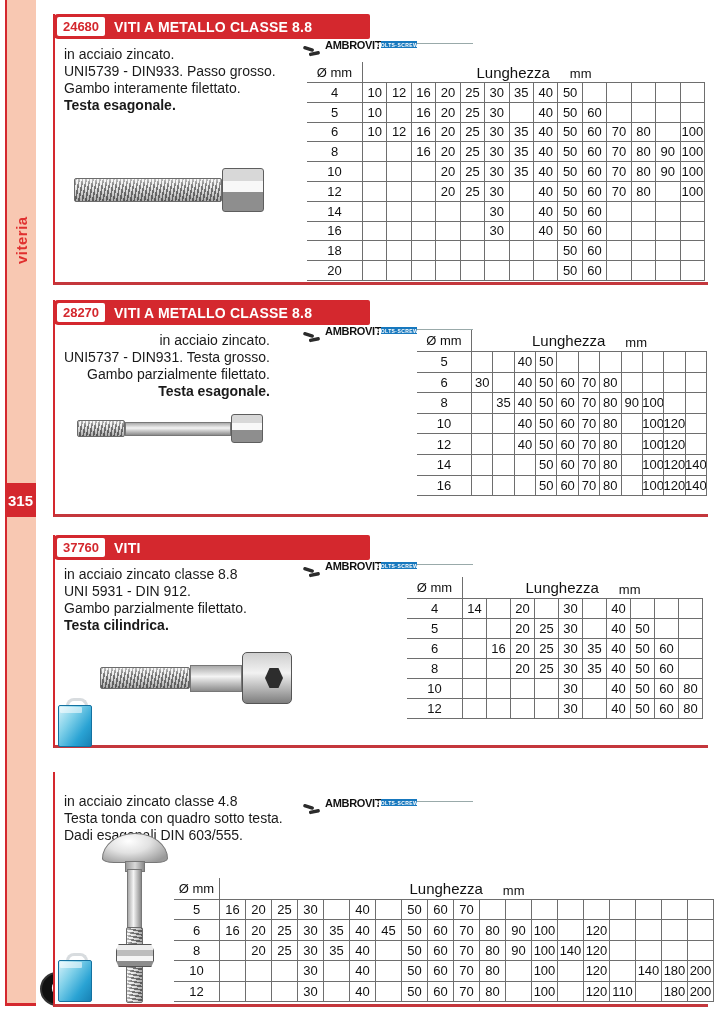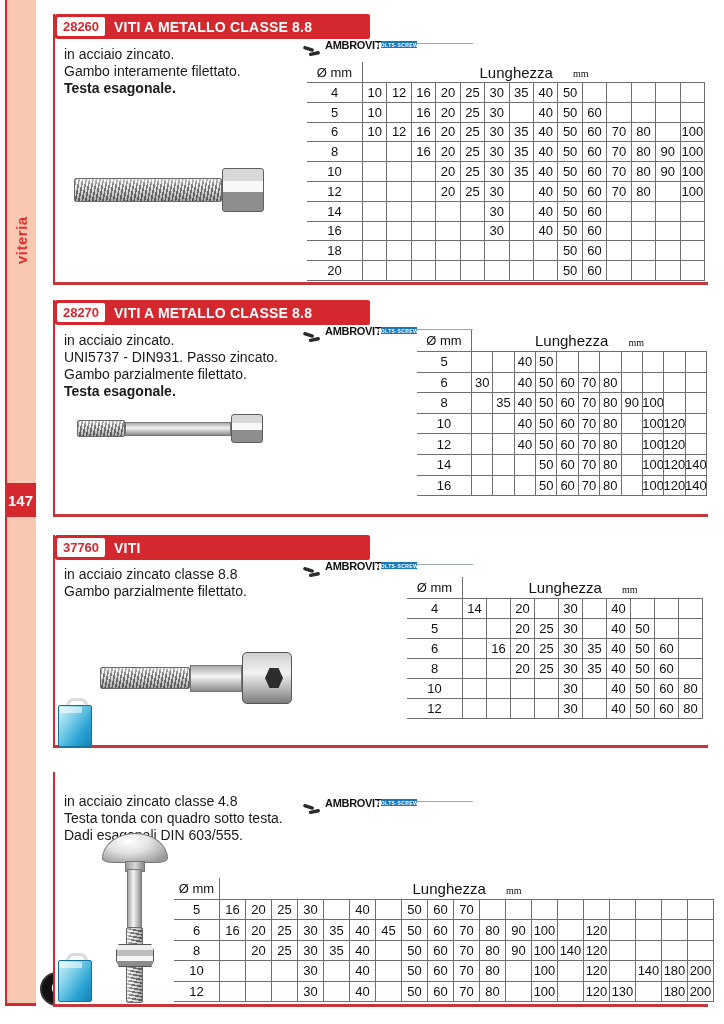--- a/index.html
+++ b/index.html
@@ -41,21 +41,21 @@
         width:36px;height:7px;display:flex;align-items:center;justify-content:center;margin-top:1px;}
   .brule{width:56px;height:1px;background:#9aa;margin-top:3px;}
 
   
   .ptable{position:absolute;display:grid;font-size:13px;color:#111;border-bottom:1px solid #6e6e6e;}
   .tc{display:flex;align-items:center;justify-content:center;overflow:hidden;}
   .dc,.vc{border-top:1px solid #6e6e6e;}
   .dc,.vc,.dch{border-right:1px solid #6e6e6e;}
   .lh{gap:20px;}
   .lhw{font-size:15px;}
-  .lhu{font-size:10px;padding-top:3px;font-family:Liberation Serif, serif;}
+  .lhu{font-size:13px;padding-top:3px;}
 
   
   .photo{position:absolute;display:flex;align-items:center;}
   .thread{background:
       linear-gradient(180deg,rgba(255,255,255,.55),rgba(0,0,0,0) 35%,rgba(0,0,0,.28)),
       repeating-linear-gradient(100deg,#777 0 1.6px,#ececec 1.6px 3.4px);
       border:1px solid #6b6b6b;border-radius:2px;}
   .threadv{background:
       linear-gradient(90deg,rgba(255,255,255,.55),rgba(0,0,0,0) 35%,rgba(0,0,0,.28)),
       repeating-linear-gradient(10deg,#777 0 1.6px,#ececec 1.6px 3.4px);
@@ -85,32 +85,33 @@
 </style>
 </head>
 <body>
 
 <div id="page">
 
   <div class="side-rule"></div>
   <div class="side-band"></div>
   <div class="side-bottom"></div>
   <div class="side-label">viteria</div>
-  <div class="page-badge">147</div>
+  <div class="page-badge">315</div>
   <div class="footer-logo">
       <span>C</span>
     </div>
 
   <section class="card" style="top:14px;height:268px;">
     <div class="titlebar">
-      <div class="codebox">28260</div>
+      <div class="codebox">24680</div>
       <div class="cardtitle">VITI A METALLO CLASSE 8.8</div>
     </div>
     <div class="desc" style="top:32px;">
       <div class="dl">in acciaio zincato.</div>
+      <div class="dl">UNI5739 - DIN933. Passo grosso.</div>
       <div class="dl">Gambo interamente filettato.</div>
       <div class="dlb">Testa esagonale.</div>
     </div>
     <div class="brand" style="left:247px;top:26px;">
       <svg class="screws" width="20" height="16" viewBox="0 0 20 16">
           <rect x="1" y="4" width="11" height="3.4" rx="1.4" transform="rotate(18 6 6)" fill="#2b2b2b"></rect>
           <rect x="7" y="9" width="11" height="3.4" rx="1.4" transform="rotate(-12 12 11)" fill="#2b2b2b"></rect>
         </svg>
       <div class="btxt">
         <div class="bname">AMBROVIT</div>
@@ -274,28 +275,28 @@
         <div class="tc vc"></div>
         <div class="tc vc">50</div>
         <div class="tc vc">60</div>
         <div class="tc vc"></div>
         <div class="tc vc"></div>
         <div class="tc vc"></div>
         <div class="tc vc"></div>
       </div>
   </section>
 
-  <section class="card" style="top:300px;height:214px;">
+  <section class="card" style="top:300px;height:214px;text-align:right;">
     <div class="titlebar">
       <div class="codebox">28270</div>
       <div class="cardtitle">VITI A METALLO CLASSE 8.8</div>
     </div>
     <div class="desc" style="top:32px;">
       <div class="dl">in acciaio zincato.</div>
-      <div class="dl">UNI5737 - DIN931. Passo zincato.</div>
+      <div class="dl">UNI5737 - DIN931. Testa grosso.</div>
       <div class="dl">Gambo parzialmente filettato.</div>
       <div class="dlb">Testa esagonale.</div>
     </div>
     <div class="brand" style="left:247px;top:26px;">
       <svg class="screws" width="20" height="16" viewBox="0 0 20 16">
           <rect x="1" y="4" width="11" height="3.4" rx="1.4" transform="rotate(18 6 6)" fill="#2b2b2b"></rect>
           <rect x="7" y="9" width="11" height="3.4" rx="1.4" transform="rotate(-12 12 11)" fill="#2b2b2b"></rect>
         </svg>
       <div class="btxt">
         <div class="bname">AMBROVIT</div>
@@ -401,21 +402,23 @@
       </div>
   </section>
 
   <section class="card" style="top:535px;height:210px;">
     <div class="titlebar">
       <div class="codebox">37760</div>
       <div class="cardtitle">VITI</div>
     </div>
     <div class="desc" style="top:31px;">
       <div class="dl">in acciaio zincato classe 8.8</div>
+      <div class="dl">UNI 5931 - DIN 912.</div>
       <div class="dl">Gambo parzialmente filettato.</div>
+      <div class="dlb">Testa cilindrica.</div>
     </div>
     <div class="brand" style="left:247px;top:26px;">
       <svg class="screws" width="20" height="16" viewBox="0 0 20 16">
           <rect x="1" y="4" width="11" height="3.4" rx="1.4" transform="rotate(18 6 6)" fill="#2b2b2b"></rect>
           <rect x="7" y="9" width="11" height="3.4" rx="1.4" transform="rotate(-12 12 11)" fill="#2b2b2b"></rect>
         </svg>
       <div class="btxt">
         <div class="bname">AMBROVIT</div>
         <div class="bbar">BOLTS·SCREWS</div>
         <div class="brule"></div>
@@ -633,20 +636,20 @@
         <div class="tc vc">40</div>
         <div class="tc vc"></div>
         <div class="tc vc">50</div>
         <div class="tc vc">60</div>
         <div class="tc vc">70</div>
         <div class="tc vc">80</div>
         <div class="tc vc"></div>
         <div class="tc vc">100</div>
         <div class="tc vc"></div>
         <div class="tc vc">120</div>
-        <div class="tc vc">130</div>
+        <div class="tc vc">110</div>
         <div class="tc vc"></div>
         <div class="tc vc">180</div>
         <div class="tc vc">200</div>
       </div>
   </section>
 
 </div>
 
 </body></html>

